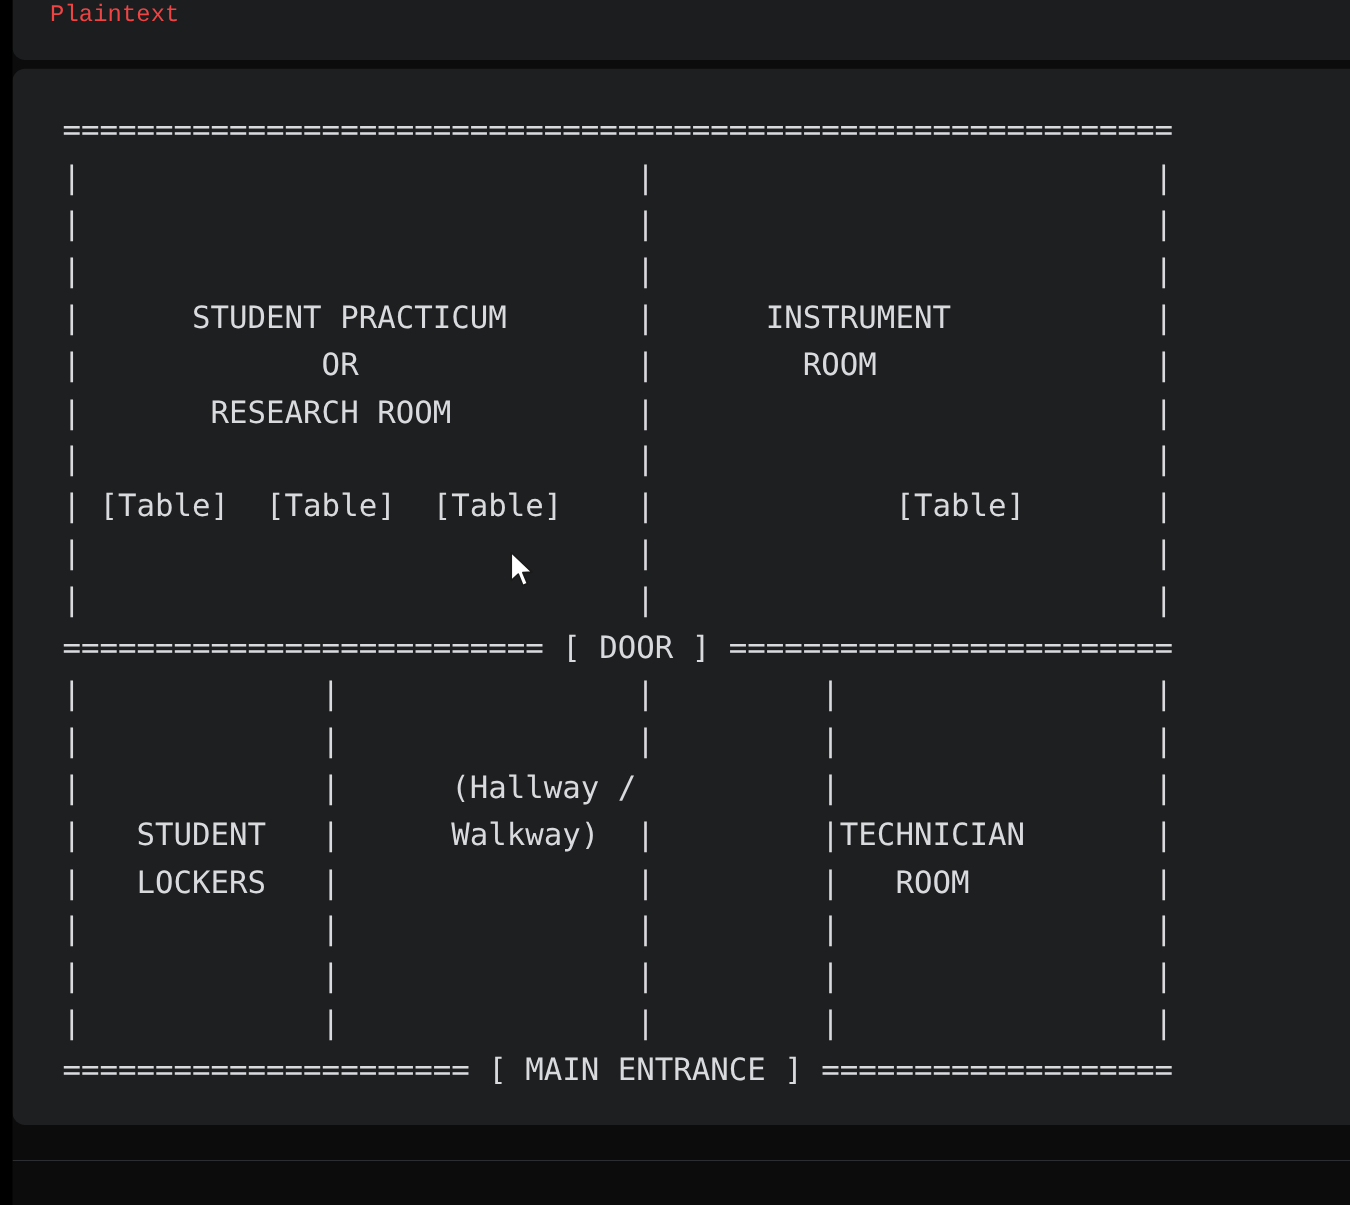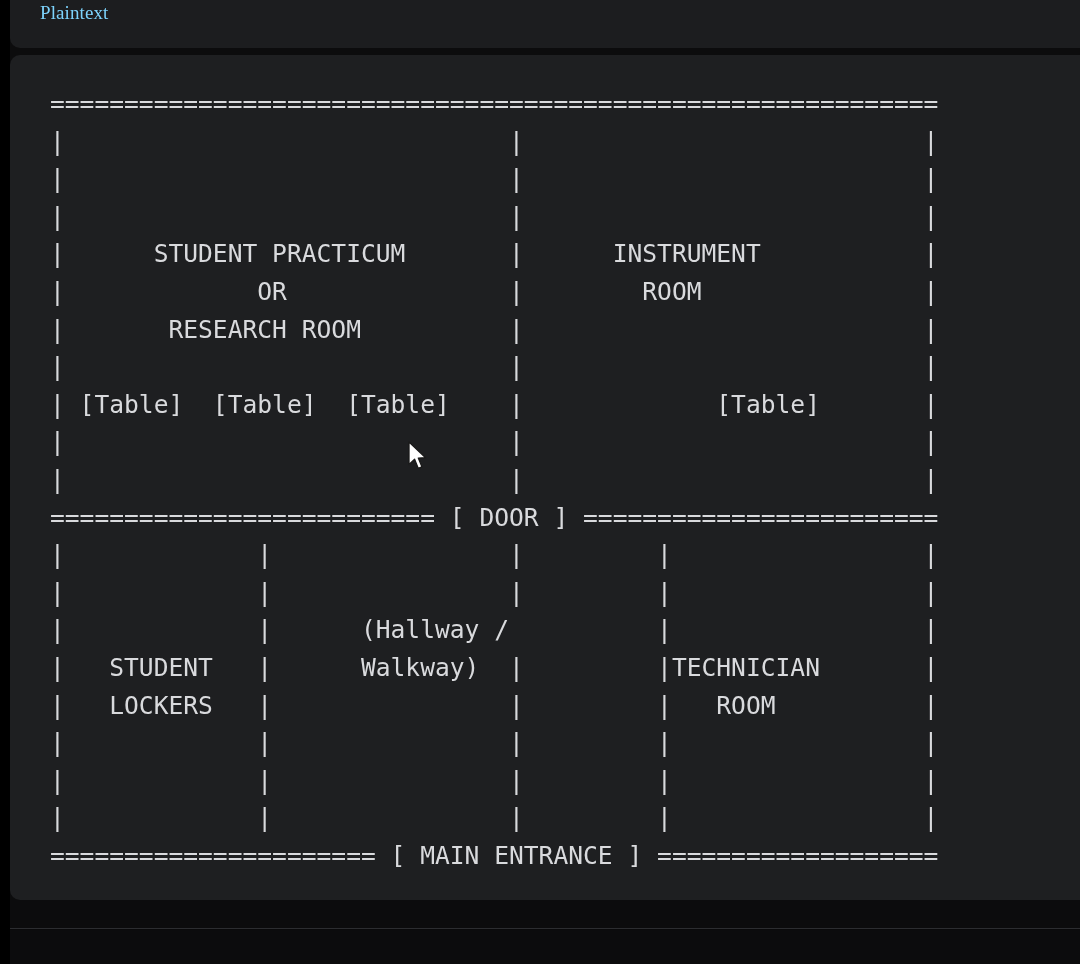--- a/index.html
+++ b/index.html
@@ -34,24 +34,24 @@
   #cb-header {
     height: 82px;
     background: #1c1d1f;
     border-radius: 10px 10px 10px 10px;
     display: flex;
     align-items: flex-end;
     padding: 0 0 26px 30px;
     box-sizing: border-box;
   }
   #cb-lang {
-    font-family: Liberation Serif, serif;
+    font-family: Liberation Mono, monospace;
     font-size: 19px;
     line-height: 19px;
-    color: #7dd3fc;
+    color: #ef4444;
     letter-spacing: 0.1px;
     user-select: none;
   }
 
   #cb-body {
     margin-top: 7px;
     background: #1e1f21;
     border-radius: 10px;
     padding: 30px 0 26px 0;
     min-height: 842px;

